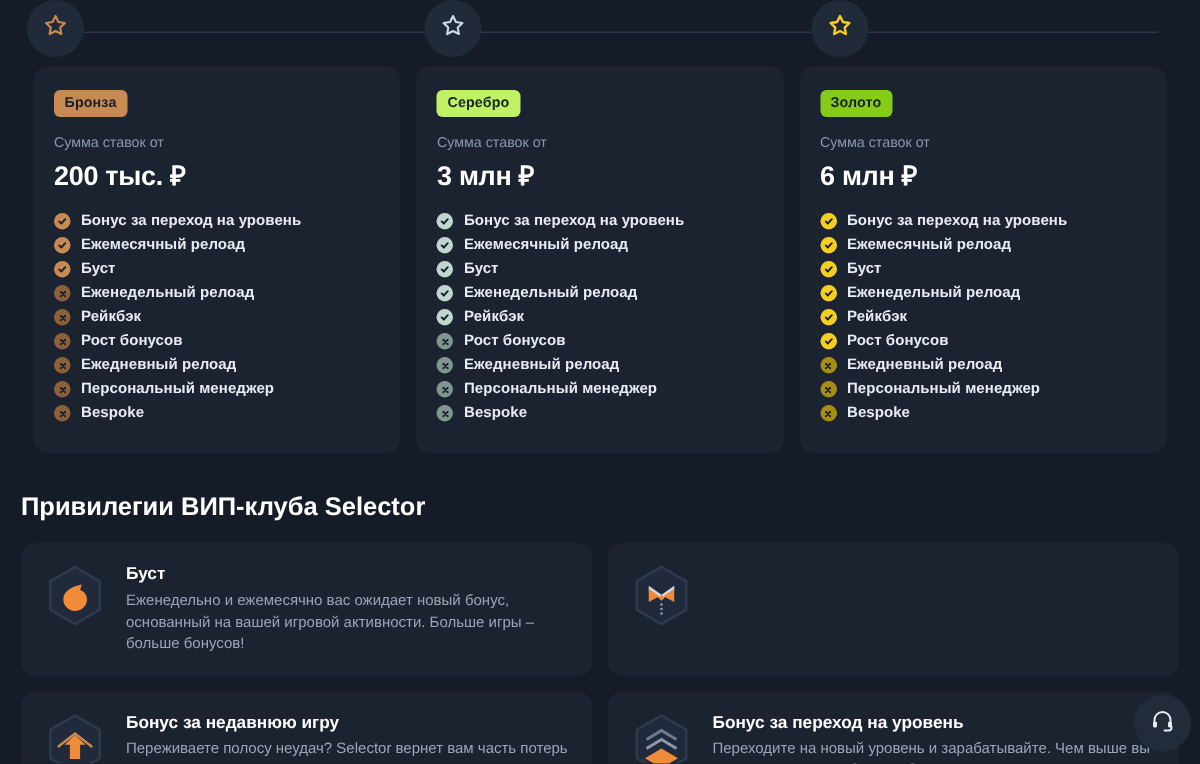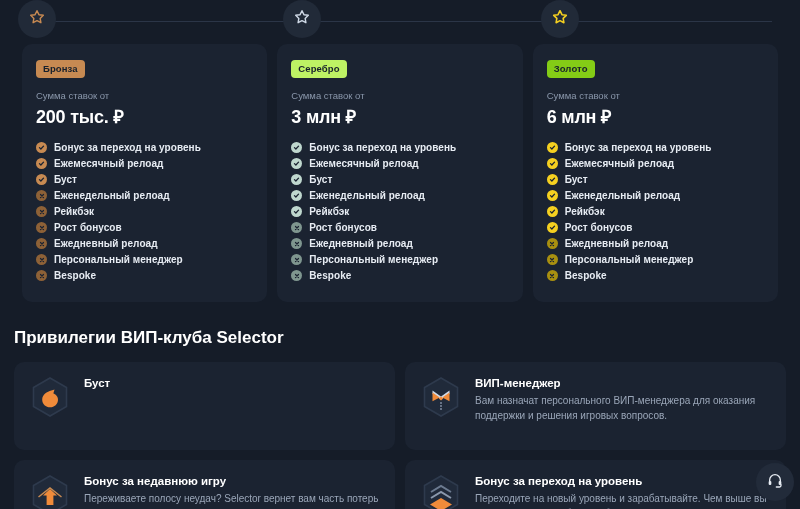--- a/index.html
+++ b/index.html
@@ -457,39 +457,36 @@
 
   <div class="benefit">
     <div class="hex">
       <svg width="44" height="44" viewBox="0 0 44 44">
         <path d="M22 3l16.5 9.5v19L22 41 5.5 31.5v-19z" fill="#202a3a" stroke="#2e3a4d" stroke-width="1.6"></path>
         <path d="M26.5 14.5c-.6 2.2-1.1 3.9-1.1 3.9s4.6 1.4 4.6 6.3c0 4.3-3.6 7.6-7.9 7.6s-7.9-3.3-7.9-7.6c0-5.3 4.9-7.9 9.1-9.2 1.3-.4 2.4-.7 3.2-1z" fill="#f08b3a"></path>
       </svg>
     </div>
     <div class="benefit-text">
       <div class="benefit-title">Буст</div>
+      <div class="benefit-desc">Еженедельно и ежемесячно вас ожидает новый бонус, основанный на вашей игровой активности. Больше игры – больше бонусов!</div>
     </div>
   </div>
 
   <div class="benefit">
     <div class="hex">
       <svg width="44" height="44" viewBox="0 0 44 44">
         <path d="M22 3l16.5 9.5v19L22 41 5.5 31.5v-19z" fill="#202a3a" stroke="#2e3a4d" stroke-width="1.6"></path>
         <path d="M13.5 15.5l8.5 6 8.5-6v3.5l-8.5 5.5-8.5-5.5z" fill="#cfd9e6"></path>
         <path d="M13.5 17.5l7.2 5-7.2 3.8zM30.5 17.5l-7.2 5 7.2 3.8z" fill="#f08b3a"></path>
         <path d="M22 21.5l2.2 2-2.2 2-2.2-2z" fill="#f08b3a"></path>
         <circle cx="22" cy="28" r=".9" fill="#8a97ab"></circle>
         <circle cx="22" cy="31" r=".9" fill="#8a97ab"></circle>
         <circle cx="22" cy="34" r=".9" fill="#8a97ab"></circle>
       </svg>
     </div>
-    <div class="benefit-text">
-      <div class="benefit-title">ВИП-менеджер</div>
-      <div class="benefit-desc">Вам назначат персонального ВИП-менеджера для оказания поддержки и решения игровых вопросов.</div>
-    </div>
   </div>
 
   <div class="benefit">
     <div class="hex">
       <svg width="44" height="44" viewBox="0 0 44 44">
         <path d="M22 3l16.5 9.5v19L22 41 5.5 31.5v-19z" fill="#202a3a" stroke="#2e3a4d" stroke-width="1.6"></path>
         <path d="M10.5 24l11.5-9 11.5 9" fill="none" stroke="#c78a52" stroke-width="1.5"></path>
         <path d="M22 16l7 6.5h-3.6V32h-6.8v-9.5H15z" fill="#f08b3a"></path>
       </svg>
     </div>

